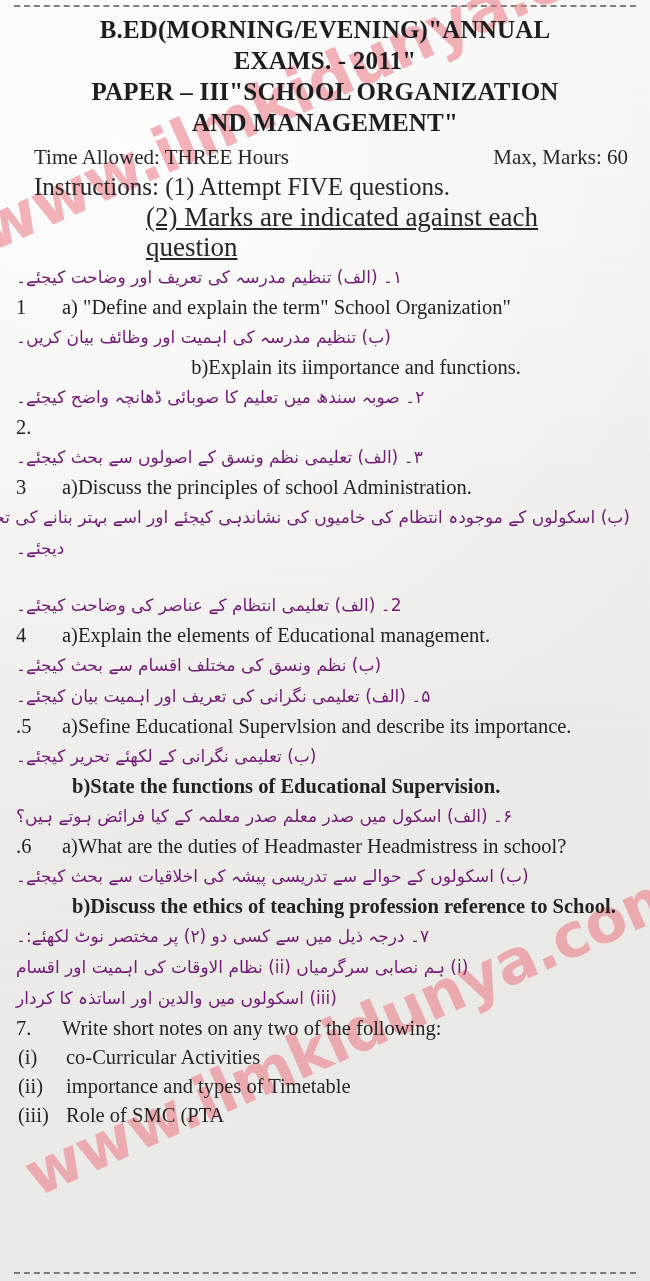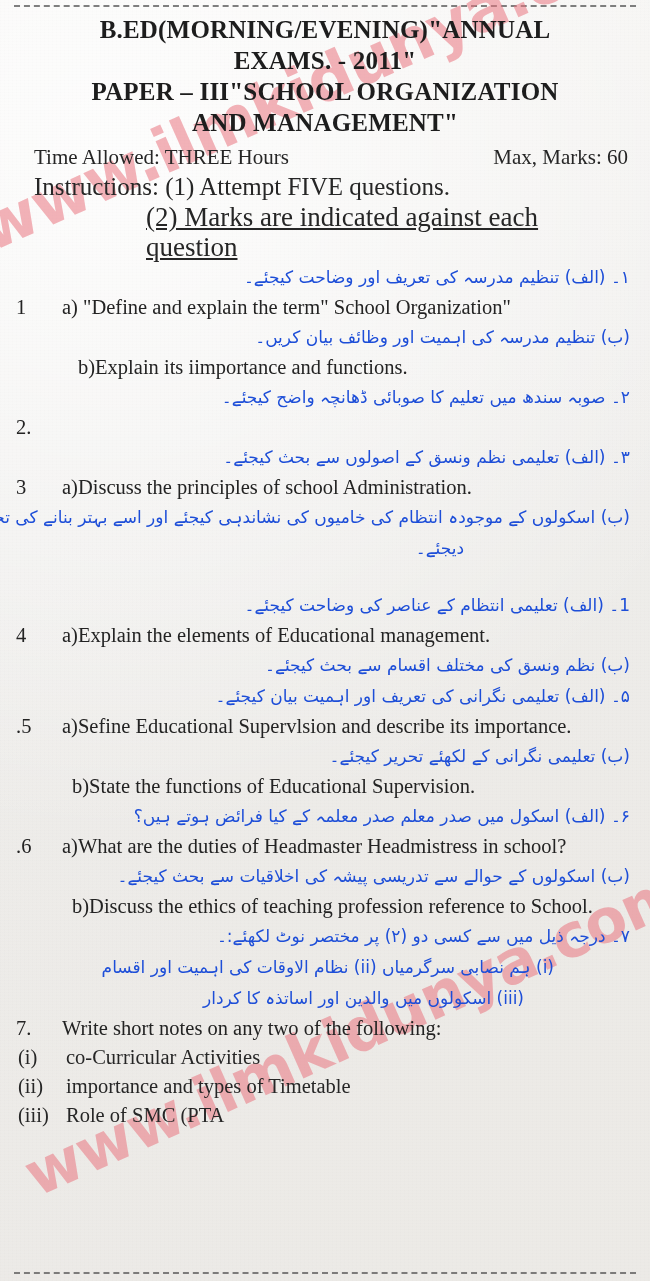--- a/index.html
+++ b/index.html
@@ -114,48 +114,50 @@
     line-height: 30px;
     padding-left: 130px;
     text-decoration: underline;
   }
 
   
   .q { position: relative; }
 
   .urdu {
     direction: rtl;
-    text-align: right;
+    text-align: left;
     font-family: "DejaVu Sans", sans-serif;
     font-size: 17px;
     line-height: 31px;
-    color: #1d4ed8;
+    color: #701a75;
     padding-right: 4px;
     white-space: nowrap;
   }
 
   .eng {
     font-size: 20.5px;
     line-height: 29px;
     color: #232323;
     white-space: nowrap;
   }
   .eng.num {
     display: flex;
   }
   .eng .qnum {
     display: inline-block;
     width: 46px;
     flex: 0 0 46px;
   }
   .eng.sub {
     padding-left: 62px;
+    text-align: center;
   }
   .eng.sub-tight {
     padding-left: 56px;
+    font-weight: bold;
   }
   .list-row {
     display: flex;
     font-size: 20.5px;
     line-height: 29px;
     padding-left: 2px;
   }
   .list-row .rn {
     flex: 0 0 48px;
   }
@@ -210,21 +212,21 @@
     <div class="urdu">۳۔   (الف)   تعلیمی نظم ونسق کے اصولوں سے بحث کیجئے۔</div>
     <div class="eng num">
       <span class="qnum">3</span>
       <span>a)Discuss the principles of school Administration.</span>
     </div>
     <div class="urdu">(ب) اسکولوں کے موجودہ انتظام کی خامیوں کی نشاندہی کیجئے اور اسے بہتر بنانے کی تجاویز بھی</div>
     <div class="urdu" style="padding-right:170px;">دیجئے۔</div>
   </div>
 
   <div class="q" style="padding-top:26px;">
-    <div class="urdu">1۔   (الف)  تعلیمی انتظام کے عناصر کی وضاحت کیجئے۔</div>
+    <div class="urdu">2۔   (الف)  تعلیمی انتظام کے عناصر کی وضاحت کیجئے۔</div>
     <div class="eng num">
       <span class="qnum">4</span>
       <span>a)Explain the elements of Educational management.</span>
     </div>
     <div class="urdu">(ب)  نظم ونسق کی مختلف اقسام سے بحث کیجئے۔</div>
   </div>
 
   <div class="q">
     <div class="urdu">۵۔   (الف)   تعلیمی نگرانی کی تعریف اور اہمیت بیان کیجئے۔</div>
     <div class="eng num">

